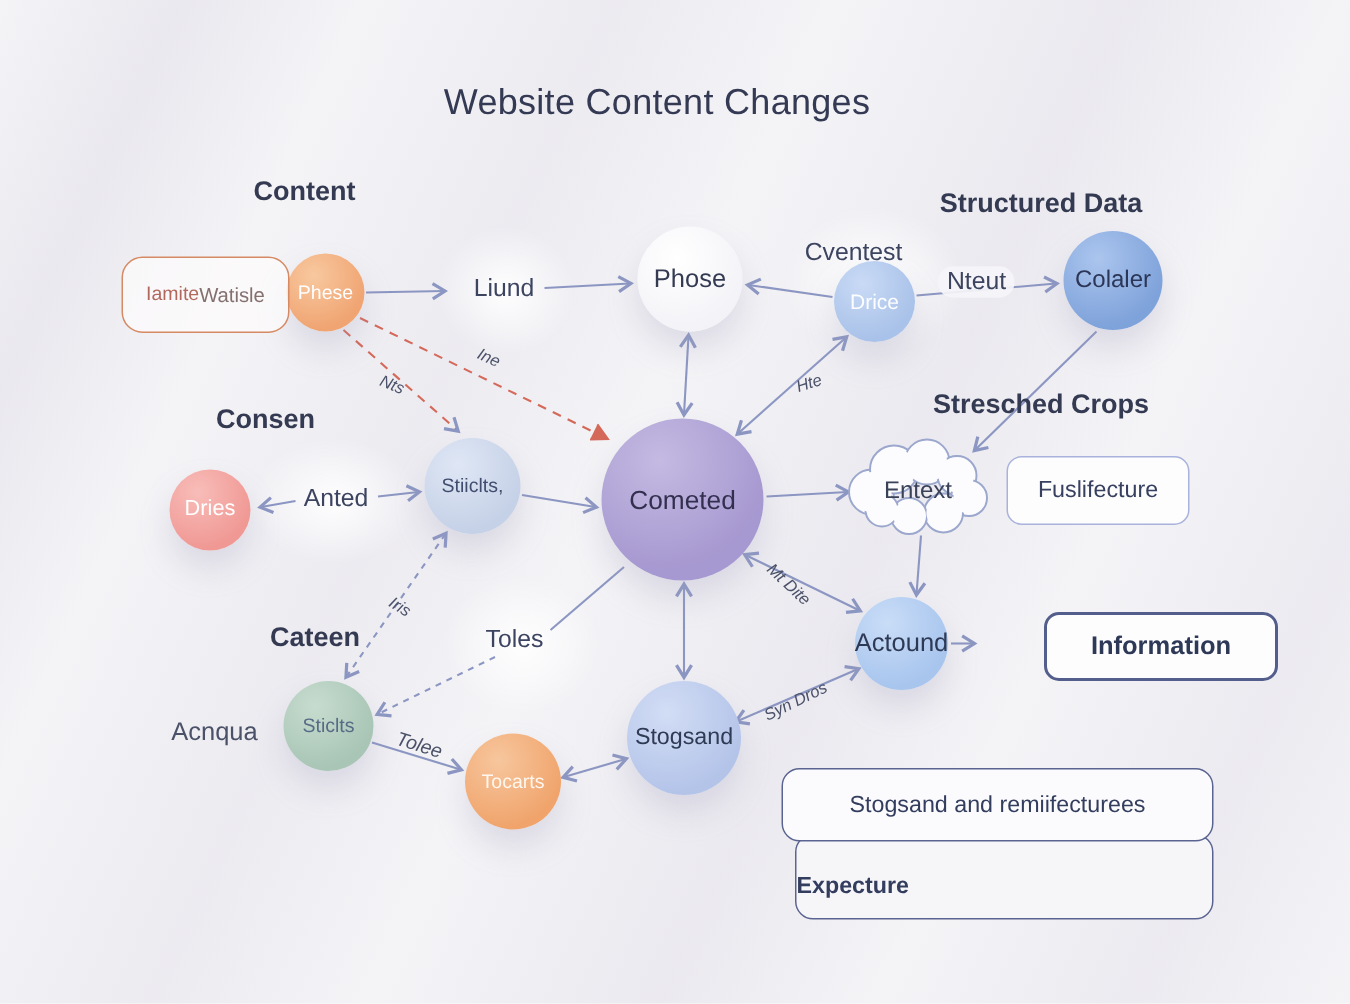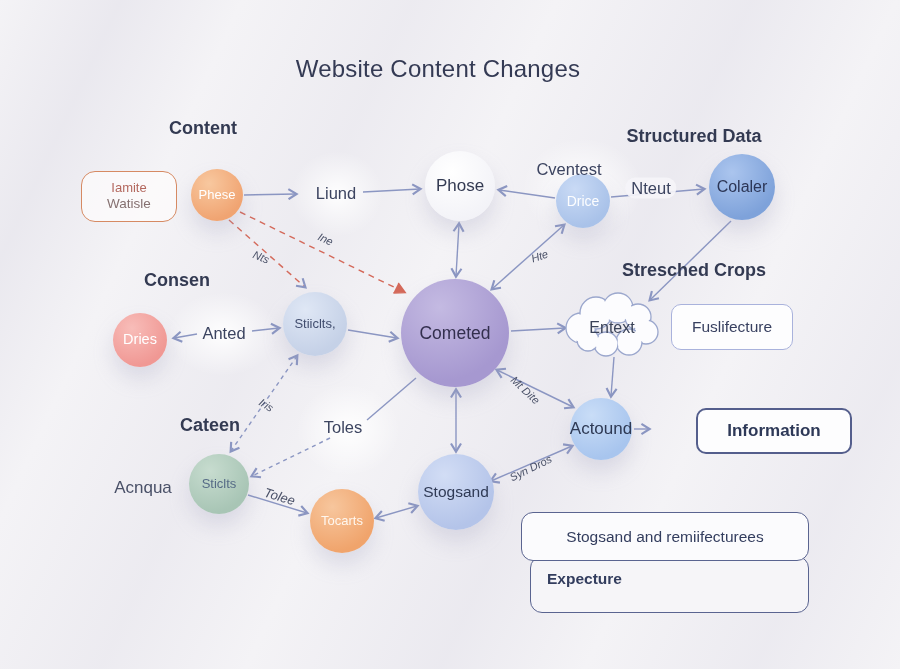--- a/index.html
+++ b/index.html
@@ -135,31 +135,31 @@
   </div>
   <div class="node" style="left:418px;top:454px;width:76px;height:76px;background:radial-gradient(circle at 35% 28%, #d2ddf5, #b4c4e9 72%);">
     <span style="font-size:15.5px;color:#2f3a55;">Stogsand</span>
   </div>
   <div class="node" style="left:570px;top:398px;width:62px;height:62px;background:radial-gradient(circle at 35% 28%, #c9ddf7, #a8c5ee 72%);">
     <span style="font-size:17px;color:#2e3954;text-align:center;">Actound</span>
   </div>
 
   <div class="cloud-label" style="left:612px;top:328px;">Entext</div>
 
-  <div class="rbox" style="left:81px;top:171px;width:96px;height:51px;border:1.5px solid #d68a63;border-radius:14px;flex-direction:column;background:rgba(253,252,252,0.7);">
+  <div class="rbox" style="left:81px;top:171px;width:112px;height:51px;border:1.5px solid #d68a63;border-radius:14px;background:rgba(253,252,252,0.7);">
     <span style="font-size:13px;color:#b3685e;line-height:1.15;">Iamite</span>
     <span style="font-size:13.5px;color:#857070;line-height:1.15;">Watisle</span>
   </div>
   <div class="rbox" style="left:671px;top:304px;width:122px;height:46px;border:1.5px solid #a9b2dc;border-radius:10px;">
     <span style="font-size:15.5px;color:#384060;">Fuslifecture</span>
   </div>
   <div class="rbox" style="left:654px;top:408px;width:156px;height:46px;border:2px solid #545e8c;border-radius:10px;margin-left:42px;">
     <span style="font-size:17px;font-weight:700;color:#2e3958;">Information</span>
   </div>
-  <div class="rbox" style="left:530px;top:556px;width:279px;height:57px;border:1.5px solid #5a6490;border-radius:12px;justify-content:flex-start;padding-left:16px;background:#f6f5f8;padding-bottom:12px;">
+  <div class="rbox" style="left:530px;top:556px;width:279px;height:57px;border:1.5px solid #5a6490;border-radius:12px;justify-content:flex-start;background:#f6f5f8;align-items:flex-end;padding-bottom:12px;">
     <span style="font-size:15.5px;font-weight:700;color:#333d5e;">Expecture</span>
   </div>
   <div class="rbox" style="left:521px;top:512px;width:288px;height:49px;border:1.5px solid #5a6490;border-radius:12px;background:#fbfbfd;">
     <span style="font-size:15.5px;color:#333d5e;">Stogsand and remiifecturees</span>
   </div>
 
   <div class="flabel" style="left:336px;top:193px;">Liund</div>
   <div class="flabel" style="left:569px;top:169px;">Cventest</div>
   <div class="flabel on-line" style="left:651px;top:188px;">Nteut</div>
   <div class="flabel" style="left:224px;top:333px;">Anted</div>

